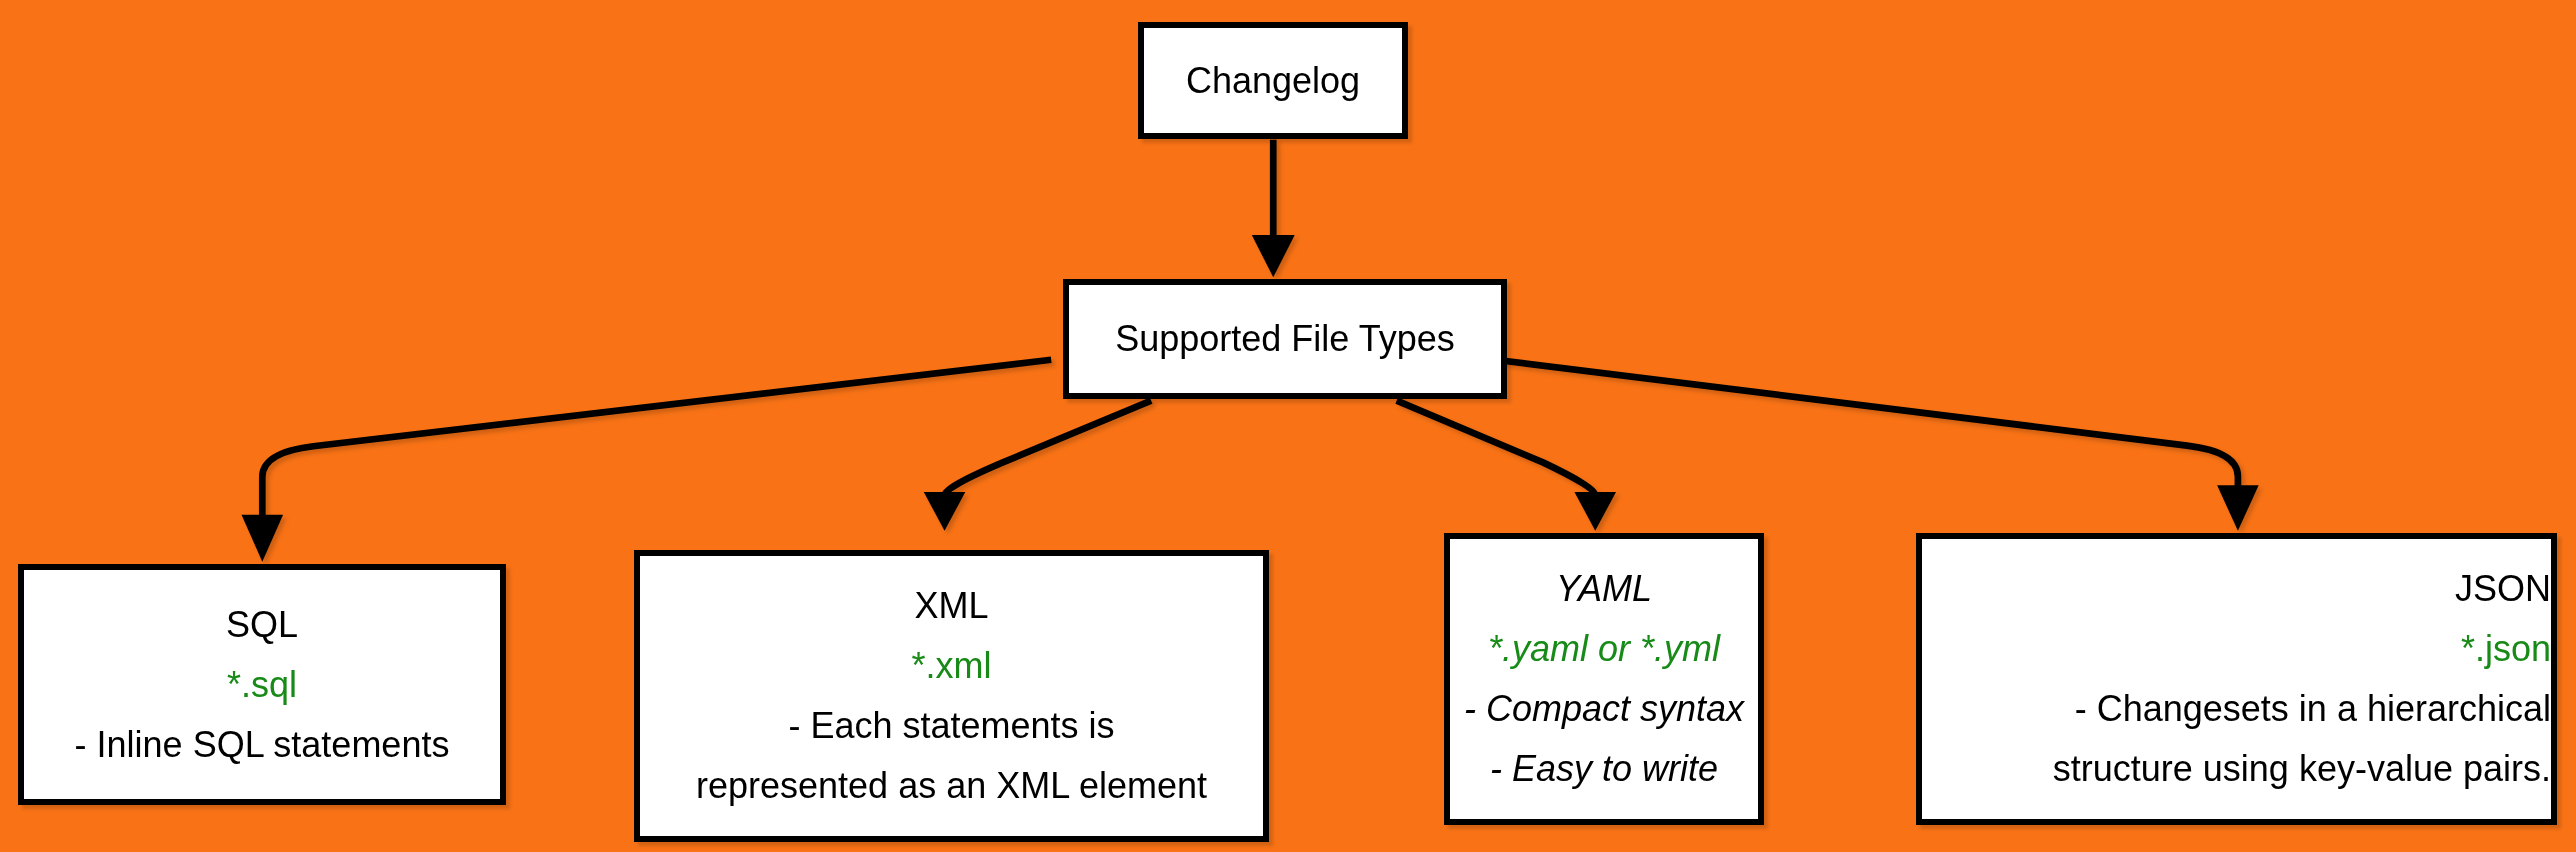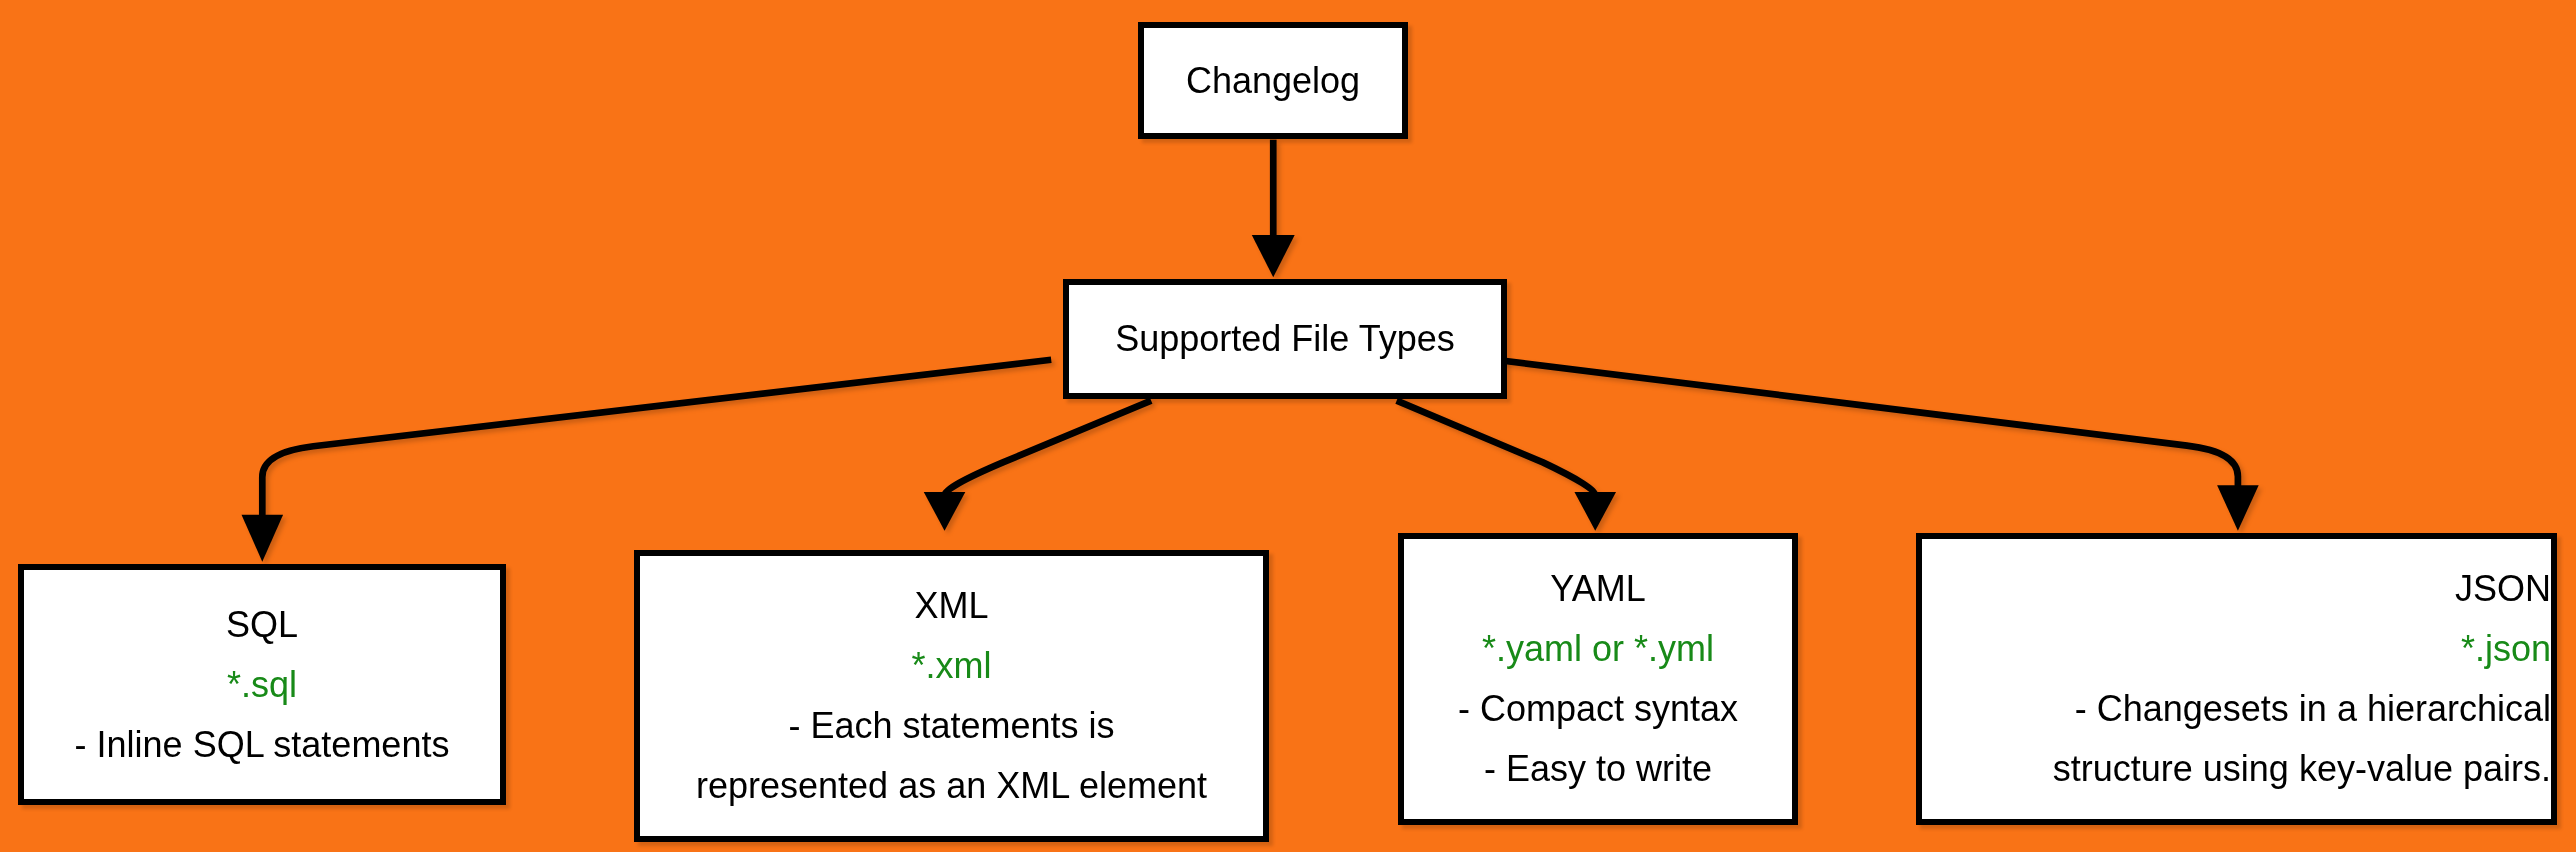--- a/index.html
+++ b/index.html
@@ -51,21 +51,21 @@
     line-height: 60px;
     white-space: nowrap;
   }
   .node .ext {
     color: var(--ext-green, #188a18);
   }
   #box-changelog { left: 1138px; top: 22px;  width: 270px; height: 117px; }
   #box-hub       { left: 1051px; top: 279px; width: 444px; height: 120px; margin-left: 12px; }
   #box-sql       { left: 18px;   top: 564px; width: 488px; height: 241px; text-align: center; }
   #box-xml       { left: 634px;  top: 533px; width: 635px; height: 292px; margin-top: 17px; }
-  #box-yaml      { left: 1398px; top: 533px; width: 400px; height: 292px; }
+  #box-yaml      { left: 1444px; top: 533px; width: 320px; height: 292px; font-style: italic; }
   #box-json      { left: 1916px; top: 533px; width: 641px; height: 292px; align-items: flex-end; }
 </style>
 </head>
 <body>
 
 <div id="canvas">
 
   <svg id="edges" viewBox="0 0 3840 1271" xmlns="http://www.w3.org/2000/svg">
 
     <g>

